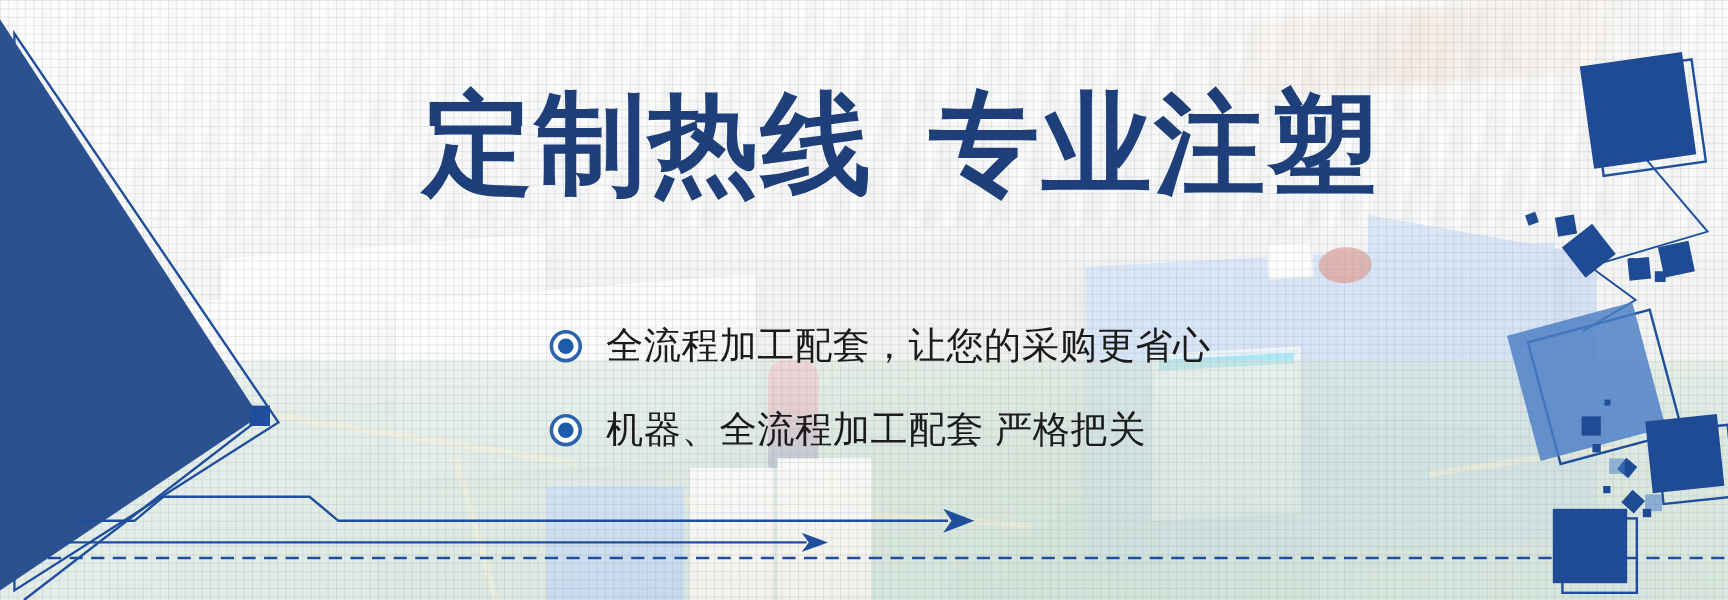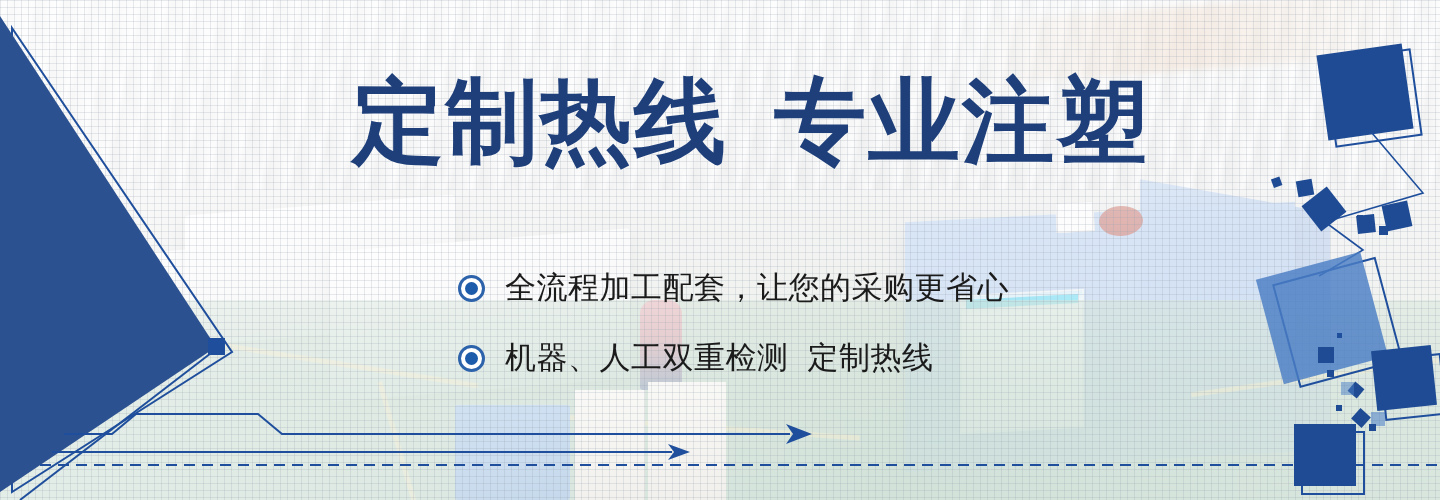--- a/index.html
+++ b/index.html
@@ -227,21 +227,20 @@
     width: 13px; height: 13px;
     margin: -6.5px 0 0 -6.5px;
     border-radius: 50%;
     background: #1d5bab;
   }
   .bullet-text {
     font-size: 31px;
     color: #1b1b1b;
     white-space: nowrap;
     letter-spacing: 0.5px;
-    font-family: Liberation Mono, monospace;
   }
 </style>
 </head>
 <body>
 
 <div id="banner">
 
   <div class="bg-photo">
     <div class="bg-ceiling"></div>
     <div class="bg-beam"></div>
@@ -330,18 +329,18 @@
     </div>
 
 
     <div class="bullets">
       <div class="bullet">
         <span class="bullet-icon"></span>
         <span class="bullet-text">全流程加工配套，让您的采购更省心</span>
       </div>
       <div class="bullet">
         <span class="bullet-icon"></span>
-        <span class="bullet-text">机器、人工双重检测 定制热线</span>
+        <span class="bullet-text">机器、全流程加工配套 严格把关</span>
       </div>
     </div>
 
   </div>
 </div>
 
 </body></html>

